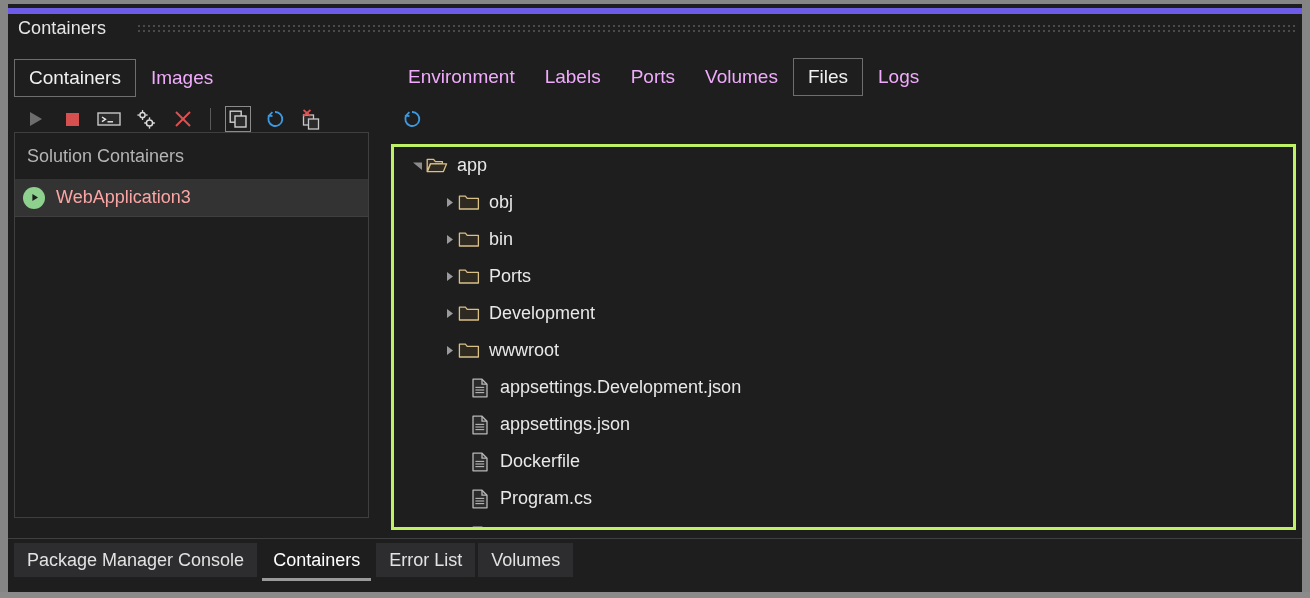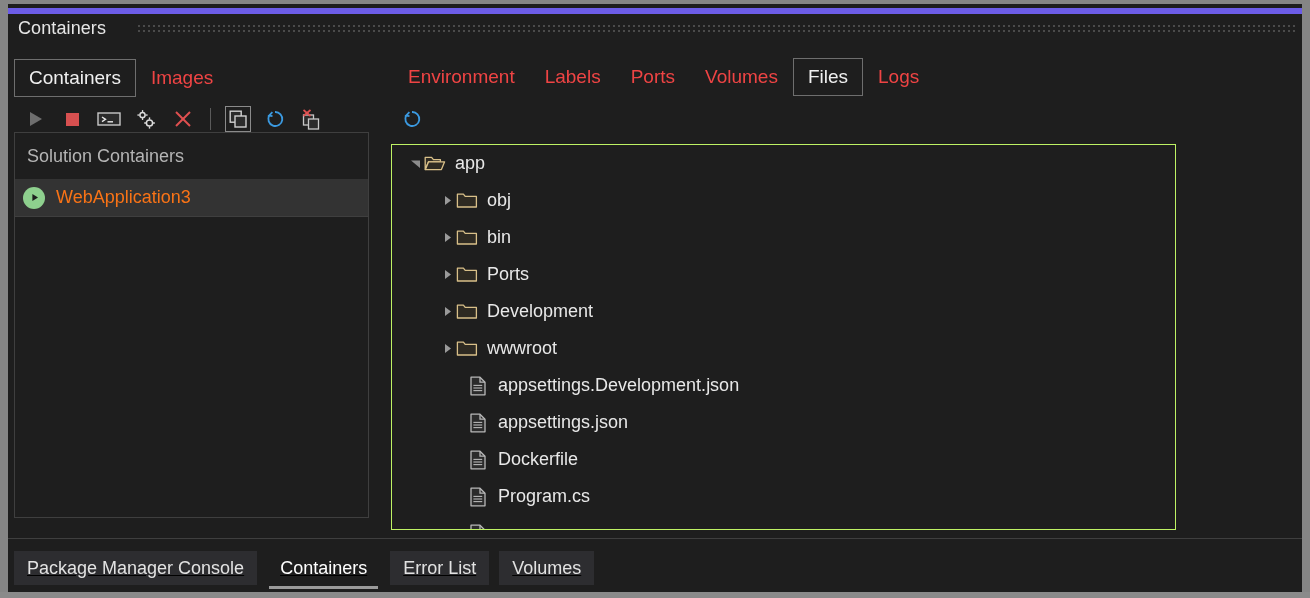--- a/index.html
+++ b/index.html
@@ -100,21 +100,21 @@
     position: absolute;
     left: 6px;
     top: 12px;
     height: 40px;
     display: flex;
     align-items: center;
     gap: 0px;
   }
   .pane-tab {
     font-size: 19px;
-    color: #ef4444;
+    color: #f0abfc;
     padding: 7px 14px;
     white-space: nowrap;
     box-sizing: border-box;
     border: 1px solid transparent;
     background: transparent;
     cursor: default;
   }
   .pane-tab.selected {
     color: #f0f0f0;
     border: 1px solid #6e6e6e;
@@ -172,21 +172,21 @@
   .list-row {
     height: 37px;
     display: flex;
     align-items: center;
     padding-left: 8px;
     background: #333333;
     border-bottom: 1px solid #3f3f3f;
   }
   .list-row .label {
     font-size: 18px;
-    color: #f97316;
+    color: #fca5a5;
     margin-left: 11px;
   }
   .run-dot {
     width: 22px;
     height: 22px;
     border-radius: 50%;
     background: #8ed08e;
     display: flex;
     align-items: center;
     justify-content: center;
@@ -225,24 +225,24 @@
     left: 14px;
     top: 56px;
     height: 34px;
     display: flex;
     align-items: center;
   }
   .tree-box {
     position: absolute;
     left: 6px;
     top: 98px;
-    width: 785px;
+    width: 905px;
     height: 386px;
     background: #1e1e1e;
-    border: 1px solid #bef264;
+    border: 3px solid #bef264;
     box-sizing: border-box;
     overflow: hidden;
   }
   .tree-row {
     height: 37px;
     display: flex;
     align-items: center;
     white-space: nowrap;
   }
   .tree-row .name {
@@ -273,25 +273,24 @@
     left: 8px;
     top: 538px;
     width: 1294px;
     height: 54px;
     background: #1e1e1e;
     border-top: 1px solid #3f3f3f;
   }
   .bottom-tabs {
     position: absolute;
     left: 6px;
-    top: 12px;
+    top: 4px;
     display: flex;
     align-items: flex-start;
-    gap: 10px;
-    text-decoration: underline;
+    gap: 3px;
   }
   .bottom-tab {
     height: 34px;
     display: flex;
     align-items: center;
     padding: 0 13px;
     font-size: 18px;
     color: #e2e2e2;
     background: #2d2d30;
     box-sizing: border-box;

